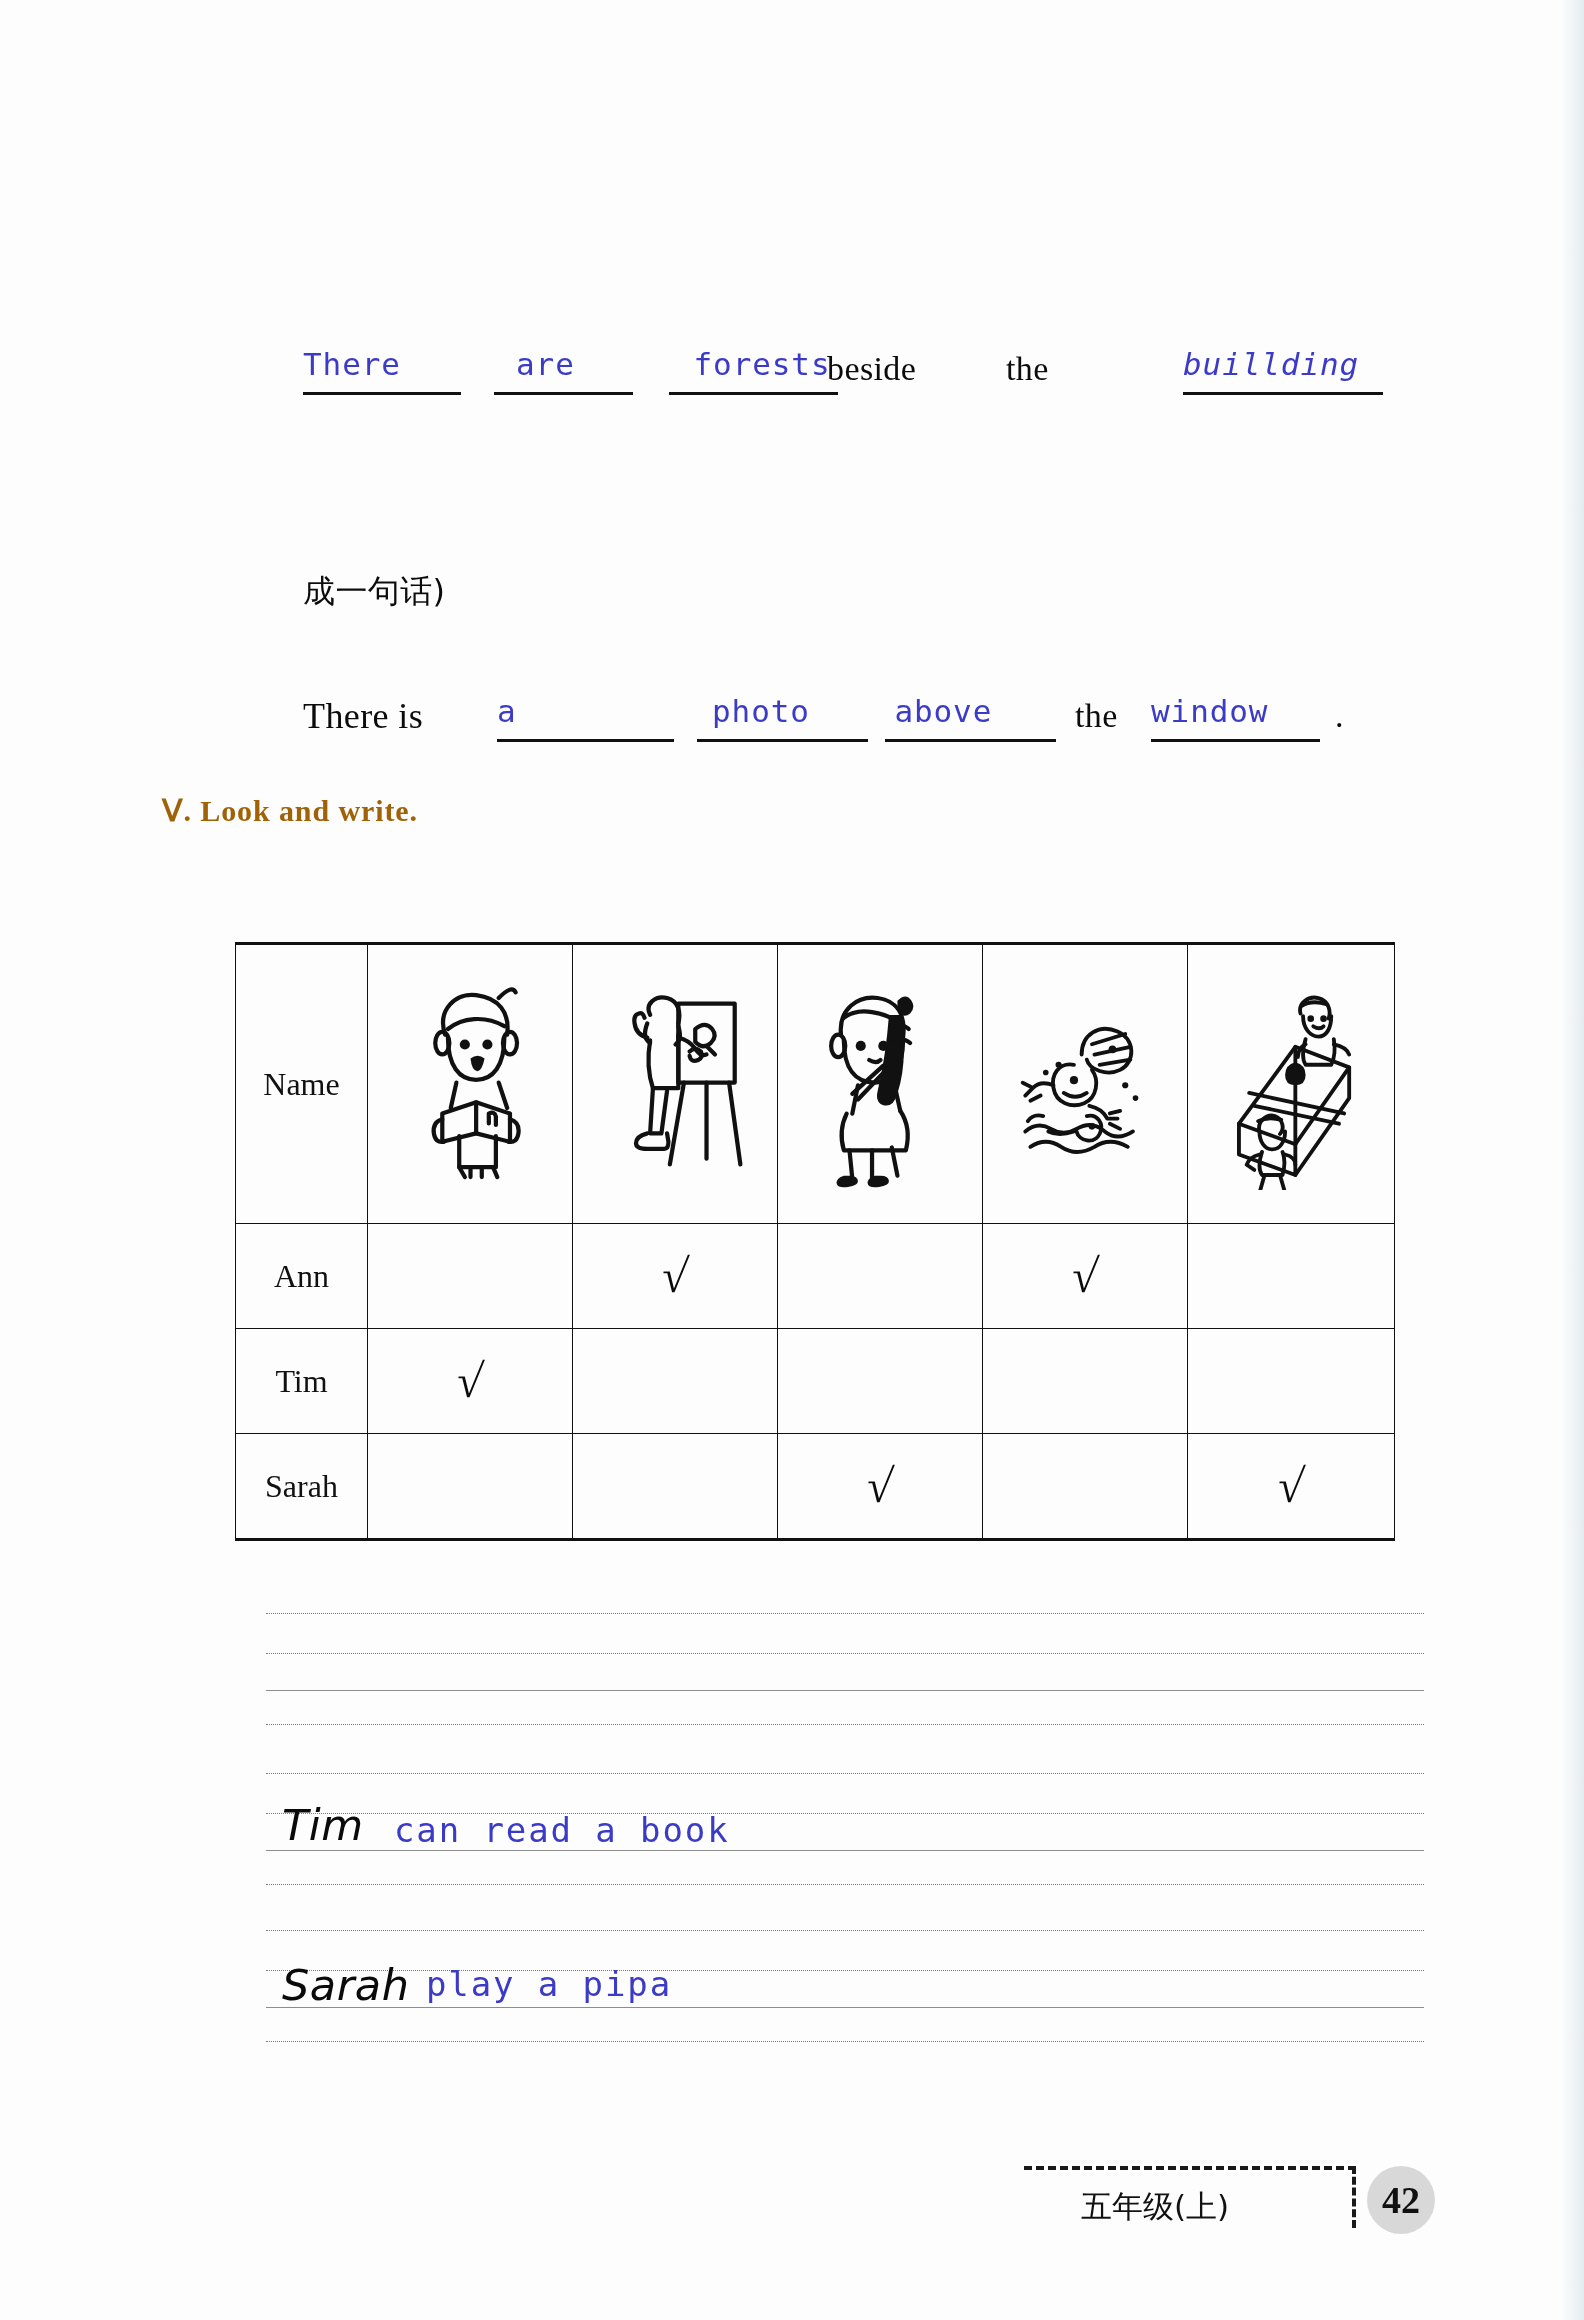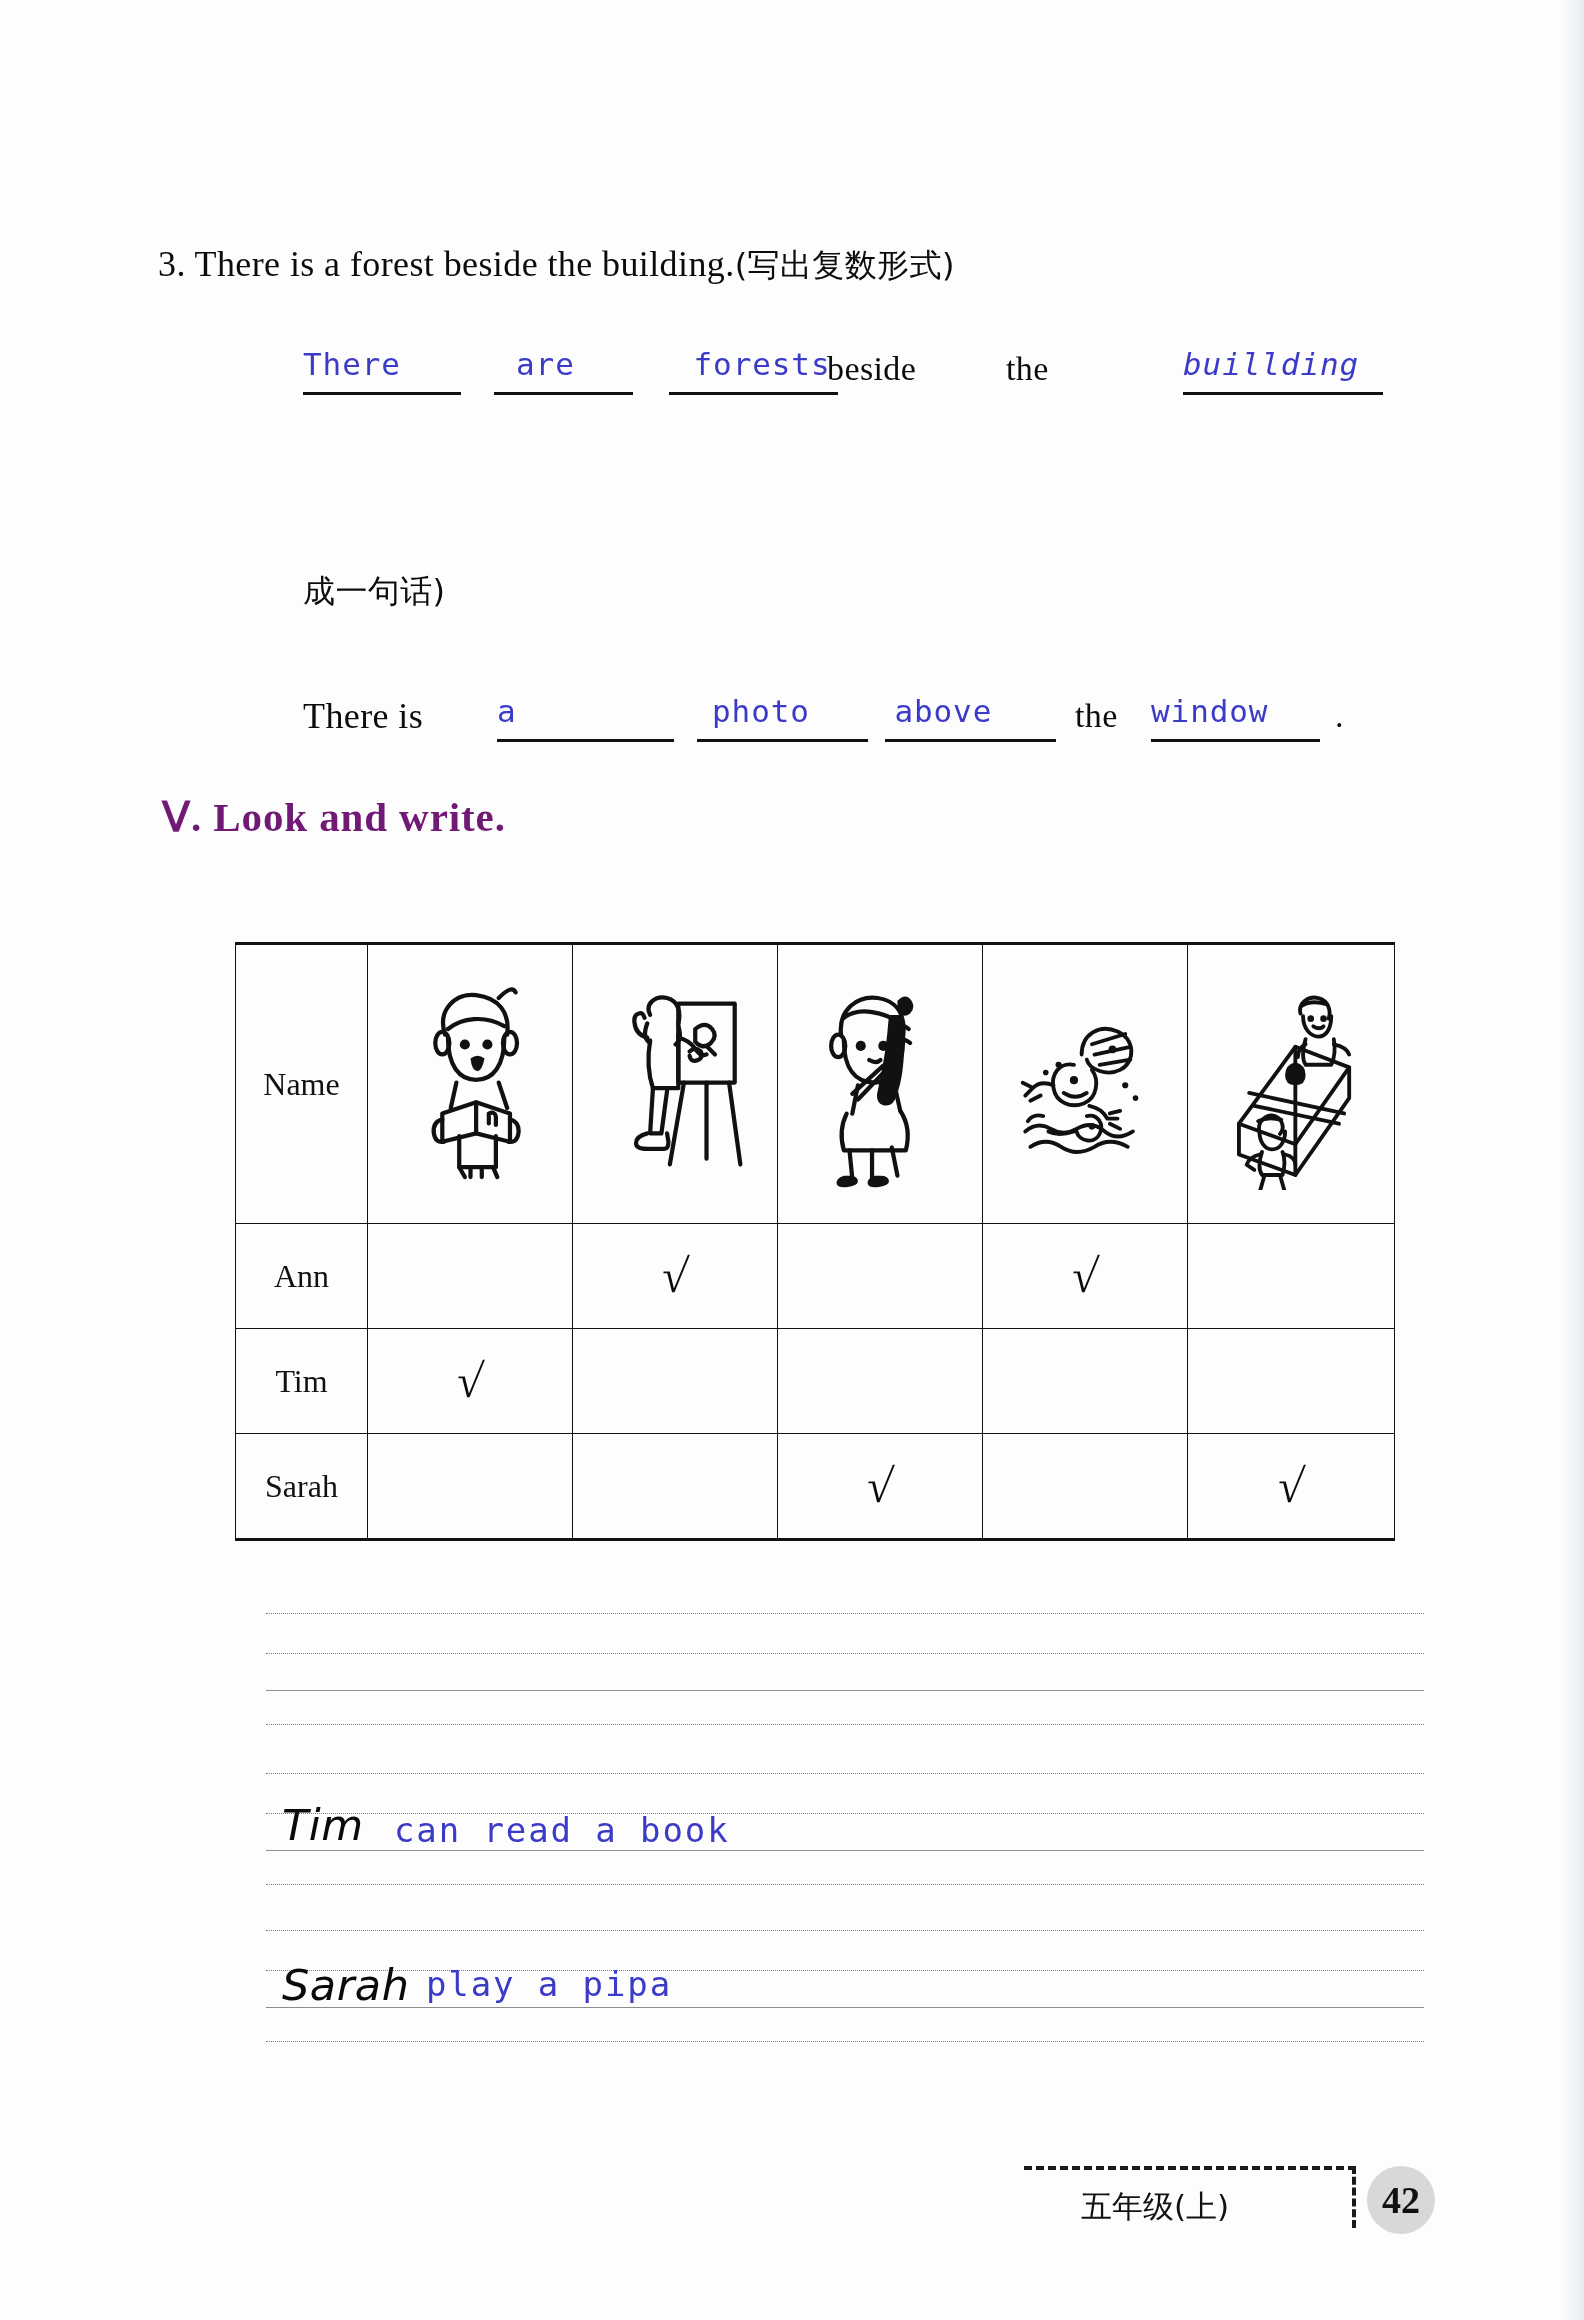--- a/index.html
+++ b/index.html
@@ -52,23 +52,23 @@
     text-align: left;
     line-height: 1.05;
     box-sizing: border-box;
   }
 
   
   .section-head {
     position: absolute;
     font-family: "Liberation Serif", serif;
     font-weight: bold;
-    font-size: 41px;
+    font-size: 30px;
     letter-spacing: 0.9px;
-    color: #701a75;
+    color: #a16207;
     white-space: nowrap;
   }
 
   
   .tbl {
     position: absolute;
     border-collapse: collapse;
     table-layout: fixed;
     border-radius: 17px;
   }
@@ -184,24 +184,20 @@
     width: 24.5px;
     height: 100%;
     background: linear-gradient(to right, rgba(255,255,255,0), rgba(205,220,228,0.55));
   }
 </style>
 </head>
 <body>
 
 <div class="page">
 
-  <div class="q-line" style="left:158px; top:243px;">
-    <span class="q-num">3.</span>
-    <span>There is a forest beside the building.</span><span class="cn">(写出复数形式)</span>
-  </div>
 
   <div class="ans-blank" style="left:303px; top:348px; width:158px; height:47px;">
     <span class="ans">There</span>
   </div>
   <div class="ans-blank" style="left:494px; top:348px; width:139px; height:47px;">
     <span class="ans" style="margin-left:22px;">are</span>
   </div>
   <div class="ans-blank" style="left:669px; top:348px; width:169px; height:47px;">
     <span class="ans" style="margin-left:24.5px;">forests</span>
   </div>

